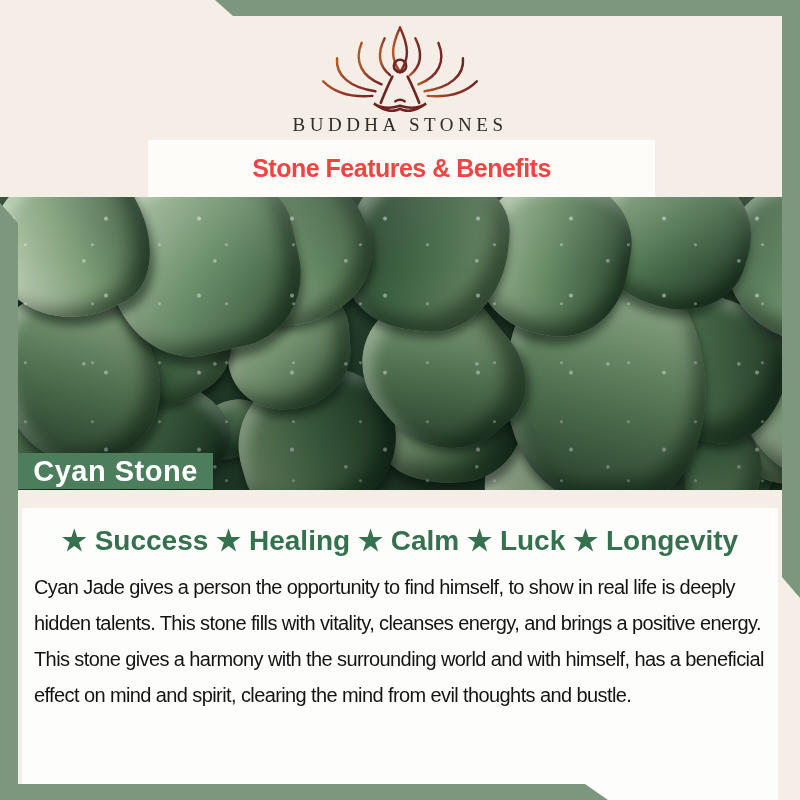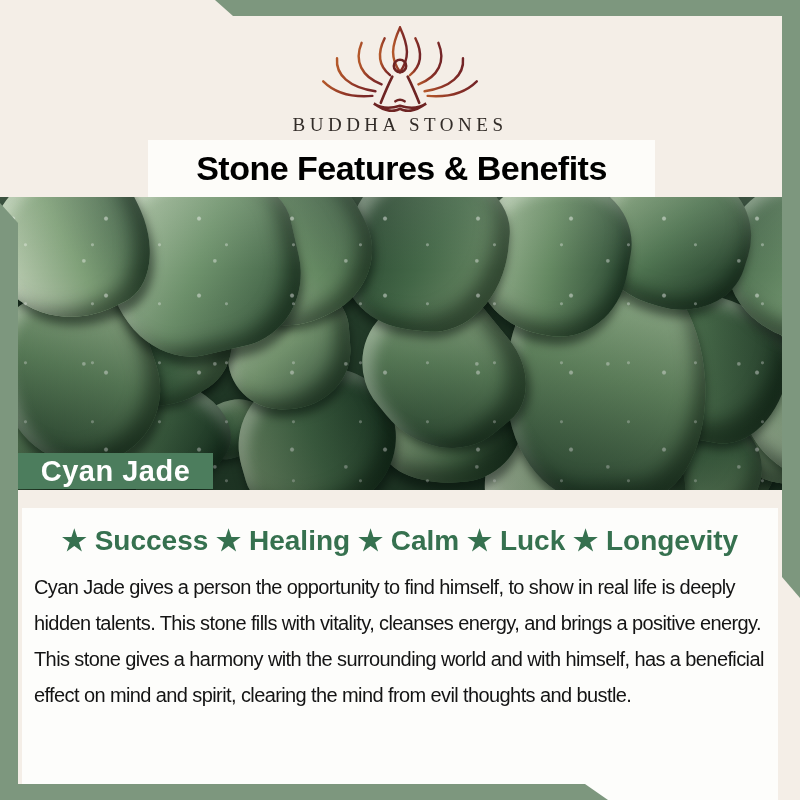--- a/index.html
+++ b/index.html
@@ -23,21 +23,21 @@
   .brand-name{
     margin-top:2px;font-family:"Liberation Serif",serif;font-size:19px;
     letter-spacing:4.5px;color:#322c28;font-weight:400;
   }
   
   .title-banner{
     position:absolute;left:148px;top:140px;width:507px;height:57px;
     background:#fdfcf9;display:flex;align-items:center;justify-content:center;
   }
   .title-banner h1{
-    margin:0;font-size:34px;font-weight:bold;color:#000000;
+    margin:0;font-size:25px;font-weight:bold;color:#ef4444;
     letter-spacing:-0.5px;
   }
   
   .photo{
     position:absolute;left:0;top:197px;width:800px;height:293px;
     background:#243d2a;overflow:hidden;
   }
   .stone{position:absolute;}
   .photo-sparkle{
     position:absolute;left:0;top:0;right:0;bottom:0;opacity:.55;
@@ -145,21 +145,21 @@
       <div class="stone" style="left: 477.206px; top: -19.2289px; width: 152.039px; height: 156.886px; background: linear-gradient(86deg, rgb(163, 187, 155) 0%, rgb(102, 138, 99) 48%, rgb(42, 72, 50) 100%); border-radius: 56.6674% 44.734% 43.4955% 51.3383% / 45.7888% 40.307% 47.2983% 44.6754%; transform: rotate(10.3503deg); box-shadow: rgba(5, 20, 10, 0.55) -7.2773px -11.8555px 18px inset, rgba(238, 246, 234, 0.38) 9.80508px 9.58926px 14px inset, rgba(0, 10, 5, 0.5) 0px 8.39755px 10px;"></div>
       <div class="stone" style="left: 346.342px; top: -32.8609px; width: 162.063px; height: 167.407px; background: linear-gradient(297deg, rgb(125, 154, 116) 0%, rgb(67, 103, 71) 48%, rgb(22, 48, 31) 100%); border-radius: 45.6139% 58.0216% 46.2768% 46.316% / 55.6372% 39.4548% 56.4289% 36.5487%; transform: rotate(5.84285deg); box-shadow: rgba(5, 20, 10, 0.55) -15.8306px -11.9862px 18px inset, rgba(238, 246, 234, 0.38) 8.74832px 9.87219px 14px inset, rgba(0, 10, 5, 0.5) 0px 6.25489px 10px;"></div>
       <div class="stone" style="left: 212.728px; top: -33.8068px; width: 153.89px; height: 160.737px; background: linear-gradient(72deg, rgb(163, 187, 155) 0%, rgb(102, 138, 99) 48%, rgb(42, 72, 50) 100%); border-radius: 51.8896% 52.9903% 47.4525% 51.7808% / 51.6281% 54.4581% 43.1509% 41.9481%; transform: rotate(-27.422deg); box-shadow: rgba(5, 20, 10, 0.55) -9.45653px -11.9238px 18px inset, rgba(238, 246, 234, 0.38) 5.97408px 7.27227px 14px inset, rgba(0, 10, 5, 0.5) 0px 5.6179px 10px;"></div>
       <div class="stone" style="left: 107.939px; top: -23.7572px; width: 190.062px; height: 179.753px; background: linear-gradient(124deg, rgb(185, 203, 176) 0%, rgb(111, 147, 109) 48%, rgb(47, 79, 54) 100%); border-radius: 47.4522% 57.7268% 39.3622% 42.2387% / 44.0535% 39.2538% 44.6304% 53.3128%; transform: rotate(-12.7258deg); box-shadow: rgba(5, 20, 10, 0.55) -13.158px -10.7924px 18px inset, rgba(238, 246, 234, 0.38) 4.11278px 8.26643px 14px inset, rgba(0, 10, 5, 0.5) 0px 9.96414px 10px;"></div>
       <div class="stone" style="left: -7.58669px; top: -30.9745px; width: 155.68px; height: 154.031px; background: linear-gradient(88deg, rgb(195, 210, 186) 0%, rgb(127, 160, 120) 48%, rgb(53, 85, 60) 100%); border-radius: 55.0981% 41.7818% 35.3466% 58.9067% / 43.7812% 40.8364% 52.702% 50.642%; transform: rotate(-26.6803deg); box-shadow: rgba(5, 20, 10, 0.55) -11.2138px -12.6511px 18px inset, rgba(238, 246, 234, 0.38) 5.73259px 9.54799px 14px inset, rgba(0, 10, 5, 0.5) 0px 9.68416px 10px;"></div>
 
   <div class="photo-sparkle"></div>
       <div class="photo-vignette"></div>
     </div>
 
-  <div class="jade-label">Cyan Jade</div>
+  <div class="jade-label">Cyan Stone</div>
 
   <div class="panel">
     <div class="benefits-line">★ Success ★ Healing ★ Calm ★ Luck ★ Longevity</div>
     <p class="description">Cyan Jade gives a person the opportunity to find himself, to show in real life is deeply hidden talents. This stone fills with vitality, cleanses energy, and brings a positive energy. This stone gives a harmony with the surrounding world and with himself, has a beneficial effect on mind and spirit, clearing the mind from evil thoughts and bustle.</p>
   </div>
 
   <div class="trim trim-top"></div>
   <div class="trim trim-right"></div>
   <div class="trim trim-left"></div>
   <div class="trim trim-bottom"></div>

